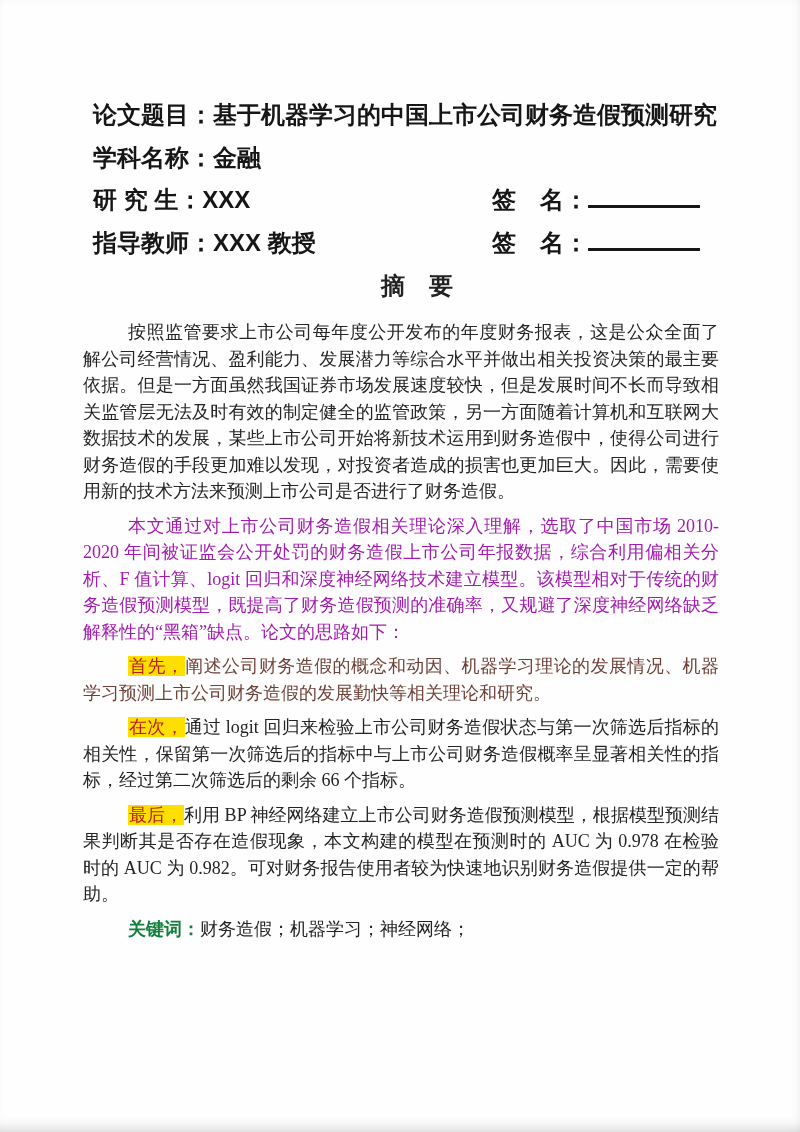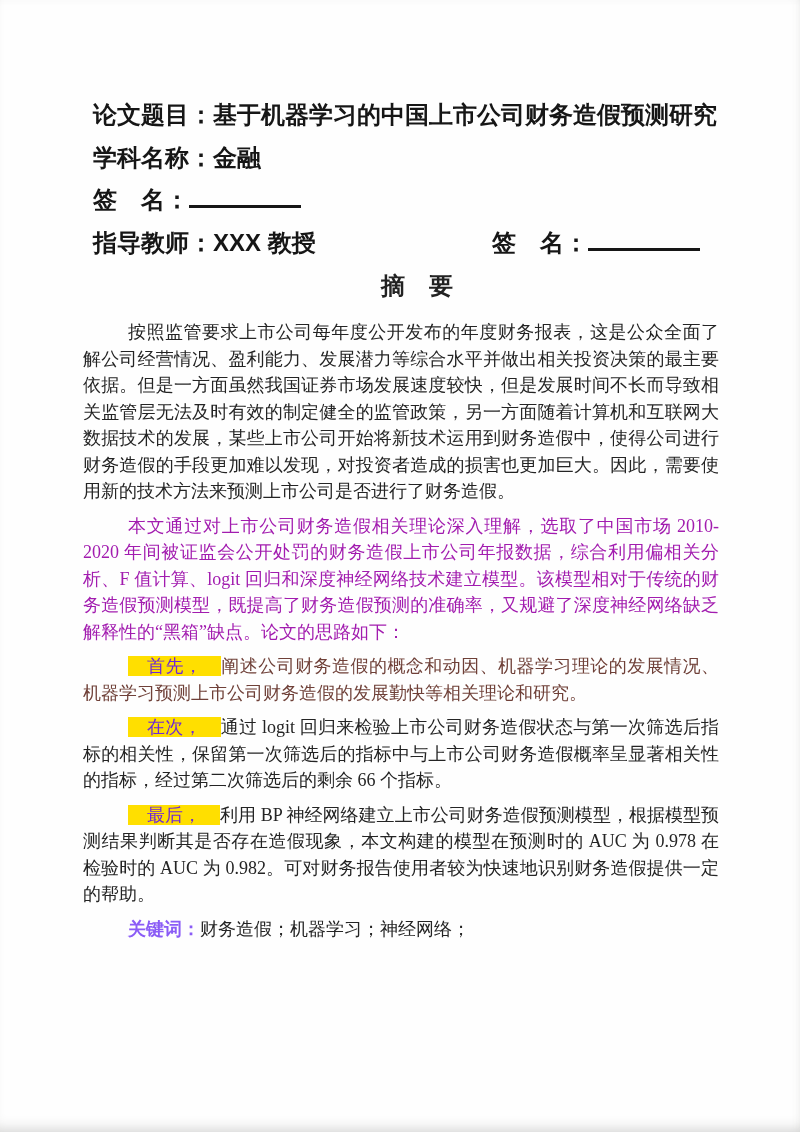--- a/index.html
+++ b/index.html
@@ -57,39 +57,40 @@
     top:311px;left:75px;width:652px;
     font-size:18px;line-height:26.5px;
     text-align:justify;
     color:#242424;
   }
   .abstract-body p{margin:8px;text-indent:45px;}
   .p-red{color:#a21caf;}
   .p-maroon{color:#6f4038;}
   .hl{
     background:#ffdf00;
-    color:#6d28d9;
-    padding:0 19px;
+    color:#b91c1c;
+    padding:0 1px;
   }
-  .kw-label{font-weight:700;color:#8b5cf6;}
+  .kw-label{font-weight:700;color:#15803d;}
   .kw-value{color:#242424;}
 </style>
 </head>
 <body>
 
 <div class="page">
 
   <header class="title-block">
     <div class="h-row">
       <span>论文题目：基于机器学习的中国上市公司财务造假预测研究</span>
     </div>
     <div class="h-row">
       <span>学科名称：金融</span>
     </div>
     <div class="h-row split">
+      <span>研 究 生：XXX</span>
       <span class="sign-group">
         <span>签　名：</span><span class="sig-line"></span>
       </span>
     </div>
     <div class="h-row split">
       <span>指导教师：XXX 教授</span>
       <span class="sign-group">
         <span>签　名：</span><span class="sig-line"></span>
       </span>
     </div>

